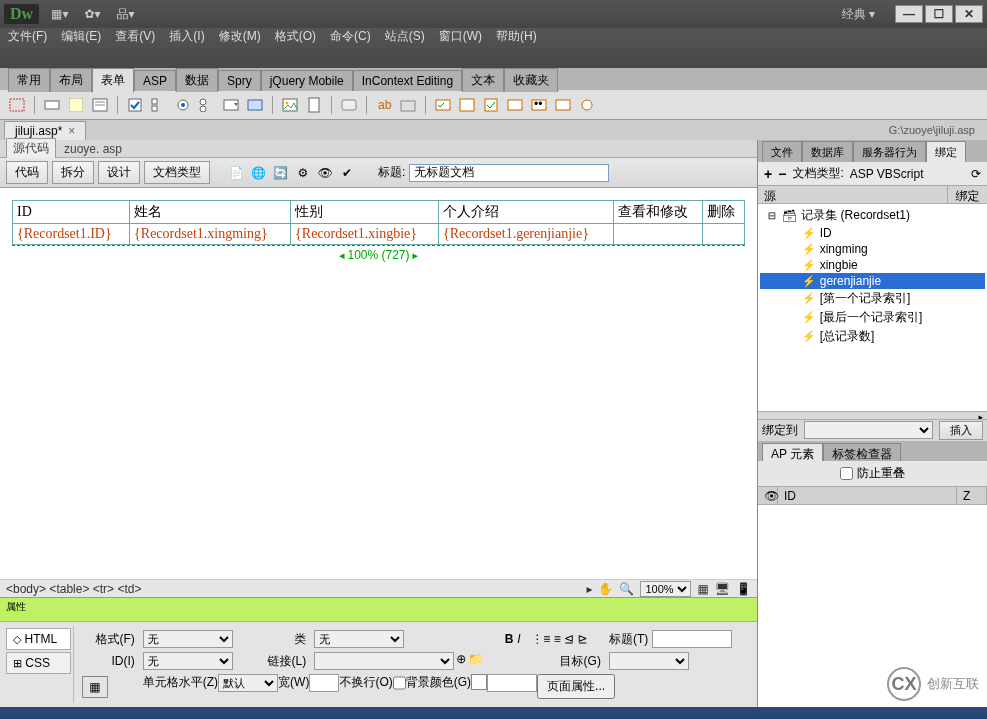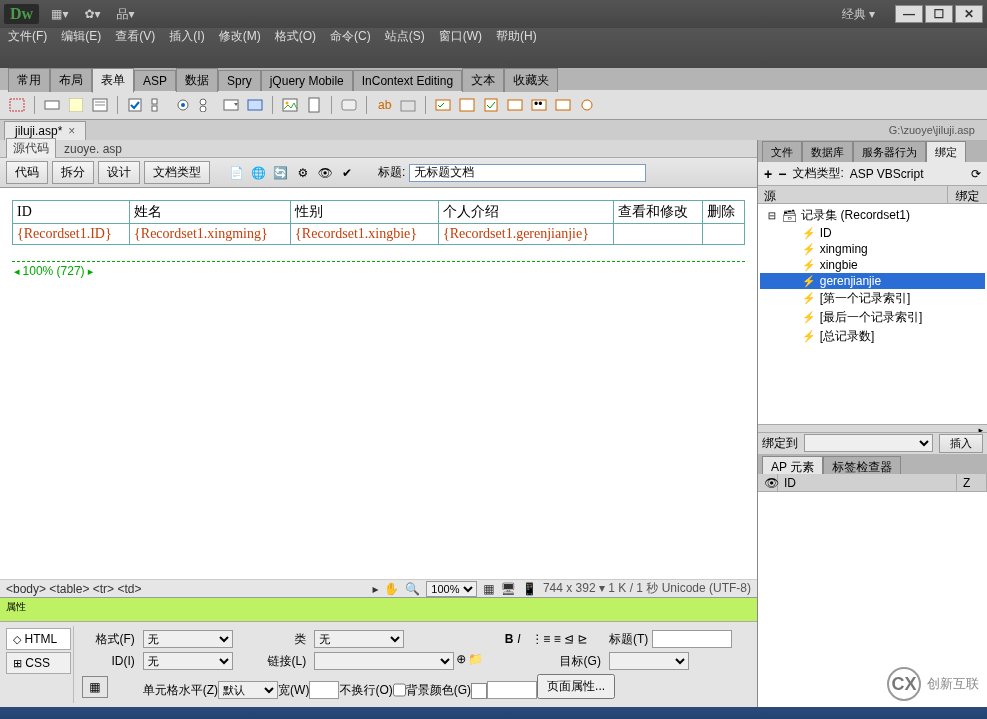--- a/index.html
+++ b/index.html
@@ -23,27 +23,27 @@
 .doctab-area{height:20px;background:#ccc;display:flex;align-items:center;padding:0 4px}
 .doctab{background:#e8e8e8;padding:2px 10px;border:1px solid #999;border-bottom:none;display:flex;align-items:center;gap:6px}
 .doctab .close{cursor:pointer;color:#666}
 .docpath{flex:1;text-align:right;color:#555;padding-right:8px;font-size:11px}
 .main-wrap{display:flex;height:567px}
 .left-panel{flex:1;display:flex;flex-direction:column;background:#fff}
 .breadcrumbs-bar{height:18px;background:#d8d8d8;border-bottom:1px solid #aaa;display:flex;align-items:center;padding:0 6px;font-size:11px;color:#444;gap:8px}
 .view-toolbar{height:30px;background:linear-gradient(#e8e8e8,#d8d8d8);border-bottom:1px solid #999;display:flex;align-items:center;padding:0 6px;gap:4px}
 .view-toolbar button{padding:2px 8px;background:linear-gradient(#f5f5f5,#e0e0e0);border:1px solid #999;cursor:pointer;font-size:12px}
 .view-toolbar .ico{width:18px;height:18px;cursor:pointer;display:inline-flex;align-items:center;justify-content:center}
-.title-input{width:237px;height:18px;border:1px solid #7a9cc6;padding:0 4px}
+.title-input{width:200px;height:18px;border:1px solid #7a9cc6;padding:0 4px}
 .design-canvas{flex:1;background:#fff;padding:12px;position:relative;overflow:auto}
 .design-table{border-collapse:collapse;width:100%}
 .design-table td{border:1px solid #6aa;padding:2px 4px;font-size:14px;font-family:"SimSun",serif}
 .design-table .header-row td{font-weight:normal}
 .design-table .data-row td{color:#c2410c}
-.table-ruler{color:#0a0;font-size:11px;padding:2px;border-top:1px dashed #0a0;margin-top:16px}
+.table-ruler{text-align:center;color:#0a0;font-size:11px;padding:2px;border-top:1px dashed #0a0;margin-top:0}
 .tag-path{height:18px;background:#e6e6e6;border-top:1px solid #ccc;display:flex;align-items:center;padding:0 6px;font-size:11px;color:#333;gap:0}
 .tag-path span{cursor:pointer}
 .zoom-area{margin-left:auto;display:flex;align-items:center;gap:6px}
 .zoom-area select{font-size:11px;border:1px solid #999}
 .status-info{color:#555}
 .prop-panel{height:110px;background:#e4e4e4;border-top:1px solid #999;display:flex;flex-direction:column}
 .prop-header{height:32px;background:#bef264;padding:2px 6px;border-bottom:1px solid #aaa;font-size:10px}
 .prop-body{flex:1;display:flex;padding:4px}
 .prop-left{width:70px;border-right:1px solid #bbb;padding:2px}
 .prop-left .mtab{padding:3px 6px;border:1px solid #aaa;background:#f0f0f0;margin-bottom:2px;cursor:pointer;font-size:11px}
@@ -311,21 +311,20 @@
     <div class="tag-path">
       <span id="tagpath">&lt;body&gt; &lt;table&gt; &lt;tr&gt; &lt;td&gt;</span>
       <div class="zoom-area">
         <span class="ico">▸</span>
         <span class="ico">✋</span>
         <span class="ico">🔍</span>
         <select><option>100%</option></select>
         <span class="ico">▦</span>
         <span class="ico">🖥</span>
         <span class="ico">📱</span>
-        <span class="status-info">744 x 392 ▾   1 K / 1 秒 Unicode (UTF-8)</span>
       </div>
     </div>
 
     <div class="prop-panel">
       <div class="prop-header">属性</div>
       <div class="prop-body">
         <div class="prop-left">
           <div class="mtab active">◇ <span>HTML</span></div>
           <div class="mtab">⊞ <span>CSS</span></div>
         </div>
@@ -344,21 +343,21 @@
               <select style="width:140px"><option></option></select>
               <span class="ico">⊕</span>
               <span class="ico">📁</span>
             </span>
           <label>目标(G)</label>
           <select style="width:80px"></select>
 
           <span style="grid-column:1/2;display:flex;align-items:center;gap:4px">
             <span style="border:1px solid #888;width:26px;height:22px;display:inline-flex;align-items:center;justify-content:center">▦</span>
           </span>
-          <span style="grid-column:2/7;display:flex;align-items:flex-end;flex-wrap:wrap">
+          <span style="grid-column:2/7;display:flex;align-items:flex-start;flex-wrap:wrap">
             <span>单元格</span>
             <label>水平(Z)</label>
             <select style="width:60px"><option>默认</option></select>
             <label>宽(W)</label>
               <input style="width: 30px;">
             <label>不换行(O)</label>
               <input type="checkbox" style="">
             <label>背景颜色(G)</label>
               <span style="width:16px;height:16px;border:1px solid #888;background:#fff"></span>
               <input style="width: 50px;">
@@ -435,20 +434,24 @@
       </div>
     <div class="panel-bottom-bar">
       <span>绑定到</span>
       <select></select>
       <button>插入</button>
     </div>
     <div class="ap-header" id="aptabs">
         <span style="background: rgb(230, 230, 230);">AP 元素</span>
         <span style="background: rgb(176, 176, 176);">标签检查器</span>
       </div>
+    <div class="ap-body">
+      <input type="checkbox" style="">
+      <span>防止重叠</span>
+    </div>
     <div class="ap-list-header">
       <span style="width:20px">👁</span>
       <span style="flex:1">ID</span>
       <span style="width:30px">Z</span>
     </div>
     <div class="ap-list" style="position:relative">
       <div class="brand-logo">
         <div class="cx">CX</div>
         <span style="font-size:13px">创新互联</span>
       </div>

